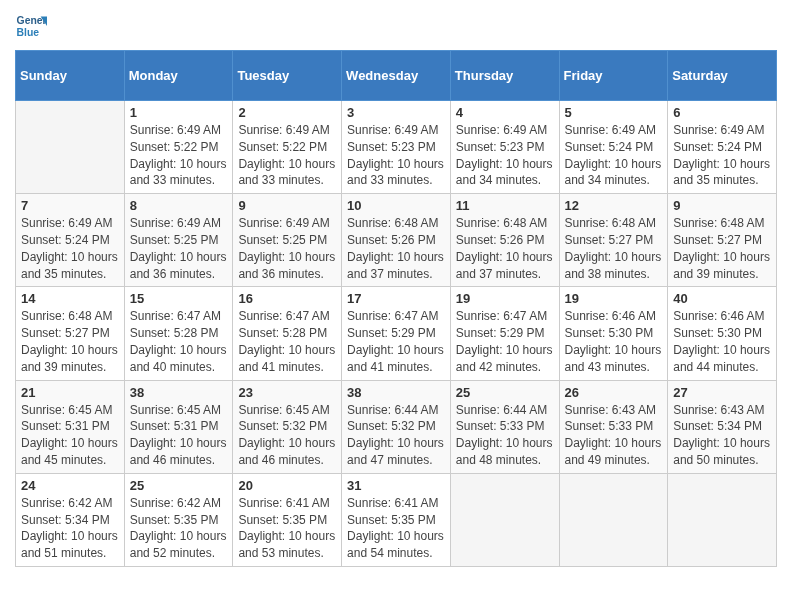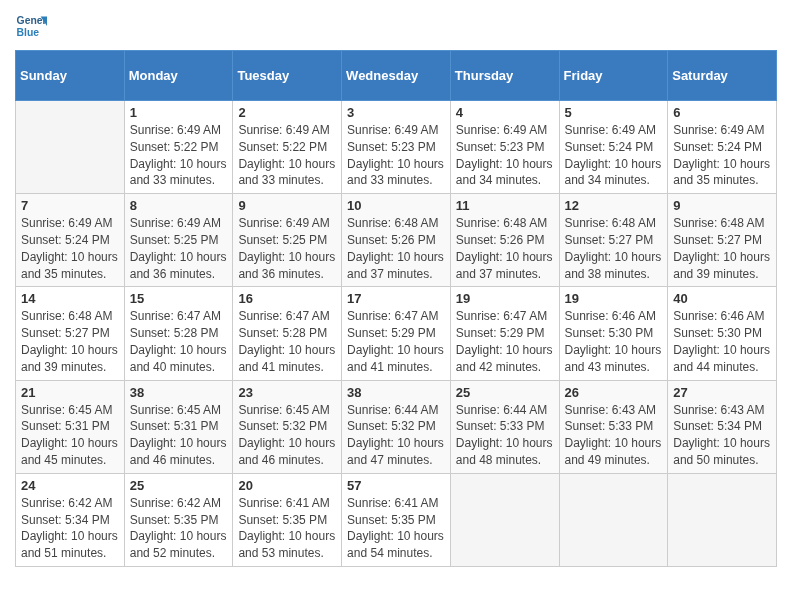--- a/index.html
+++ b/index.html
@@ -228,21 +228,21 @@
         </td>
         <td>
           <span class="day-number">25</span>
           <div class="day-info">Sunrise: 6:42 AM<br>Sunset: 5:35 PM<br>Daylight: 10 hours and 52 minutes.</div>
         </td>
         <td>
           <span class="day-number">20</span>
           <div class="day-info">Sunrise: 6:41 AM<br>Sunset: 5:35 PM<br>Daylight: 10 hours and 53 minutes.</div>
         </td>
         <td>
-          <span class="day-number">57</span>
+          <span class="day-number">31</span>
           <div class="day-info">Sunrise: 6:41 AM<br>Sunset: 5:35 PM<br>Daylight: 10 hours and 54 minutes.</div>
         </td>
         <td class="empty-cell"></td>
         <td class="empty-cell"></td>
         <td class="empty-cell"></td>
       </tr>
     </tbody>
 </table>
 
 </body></html>

